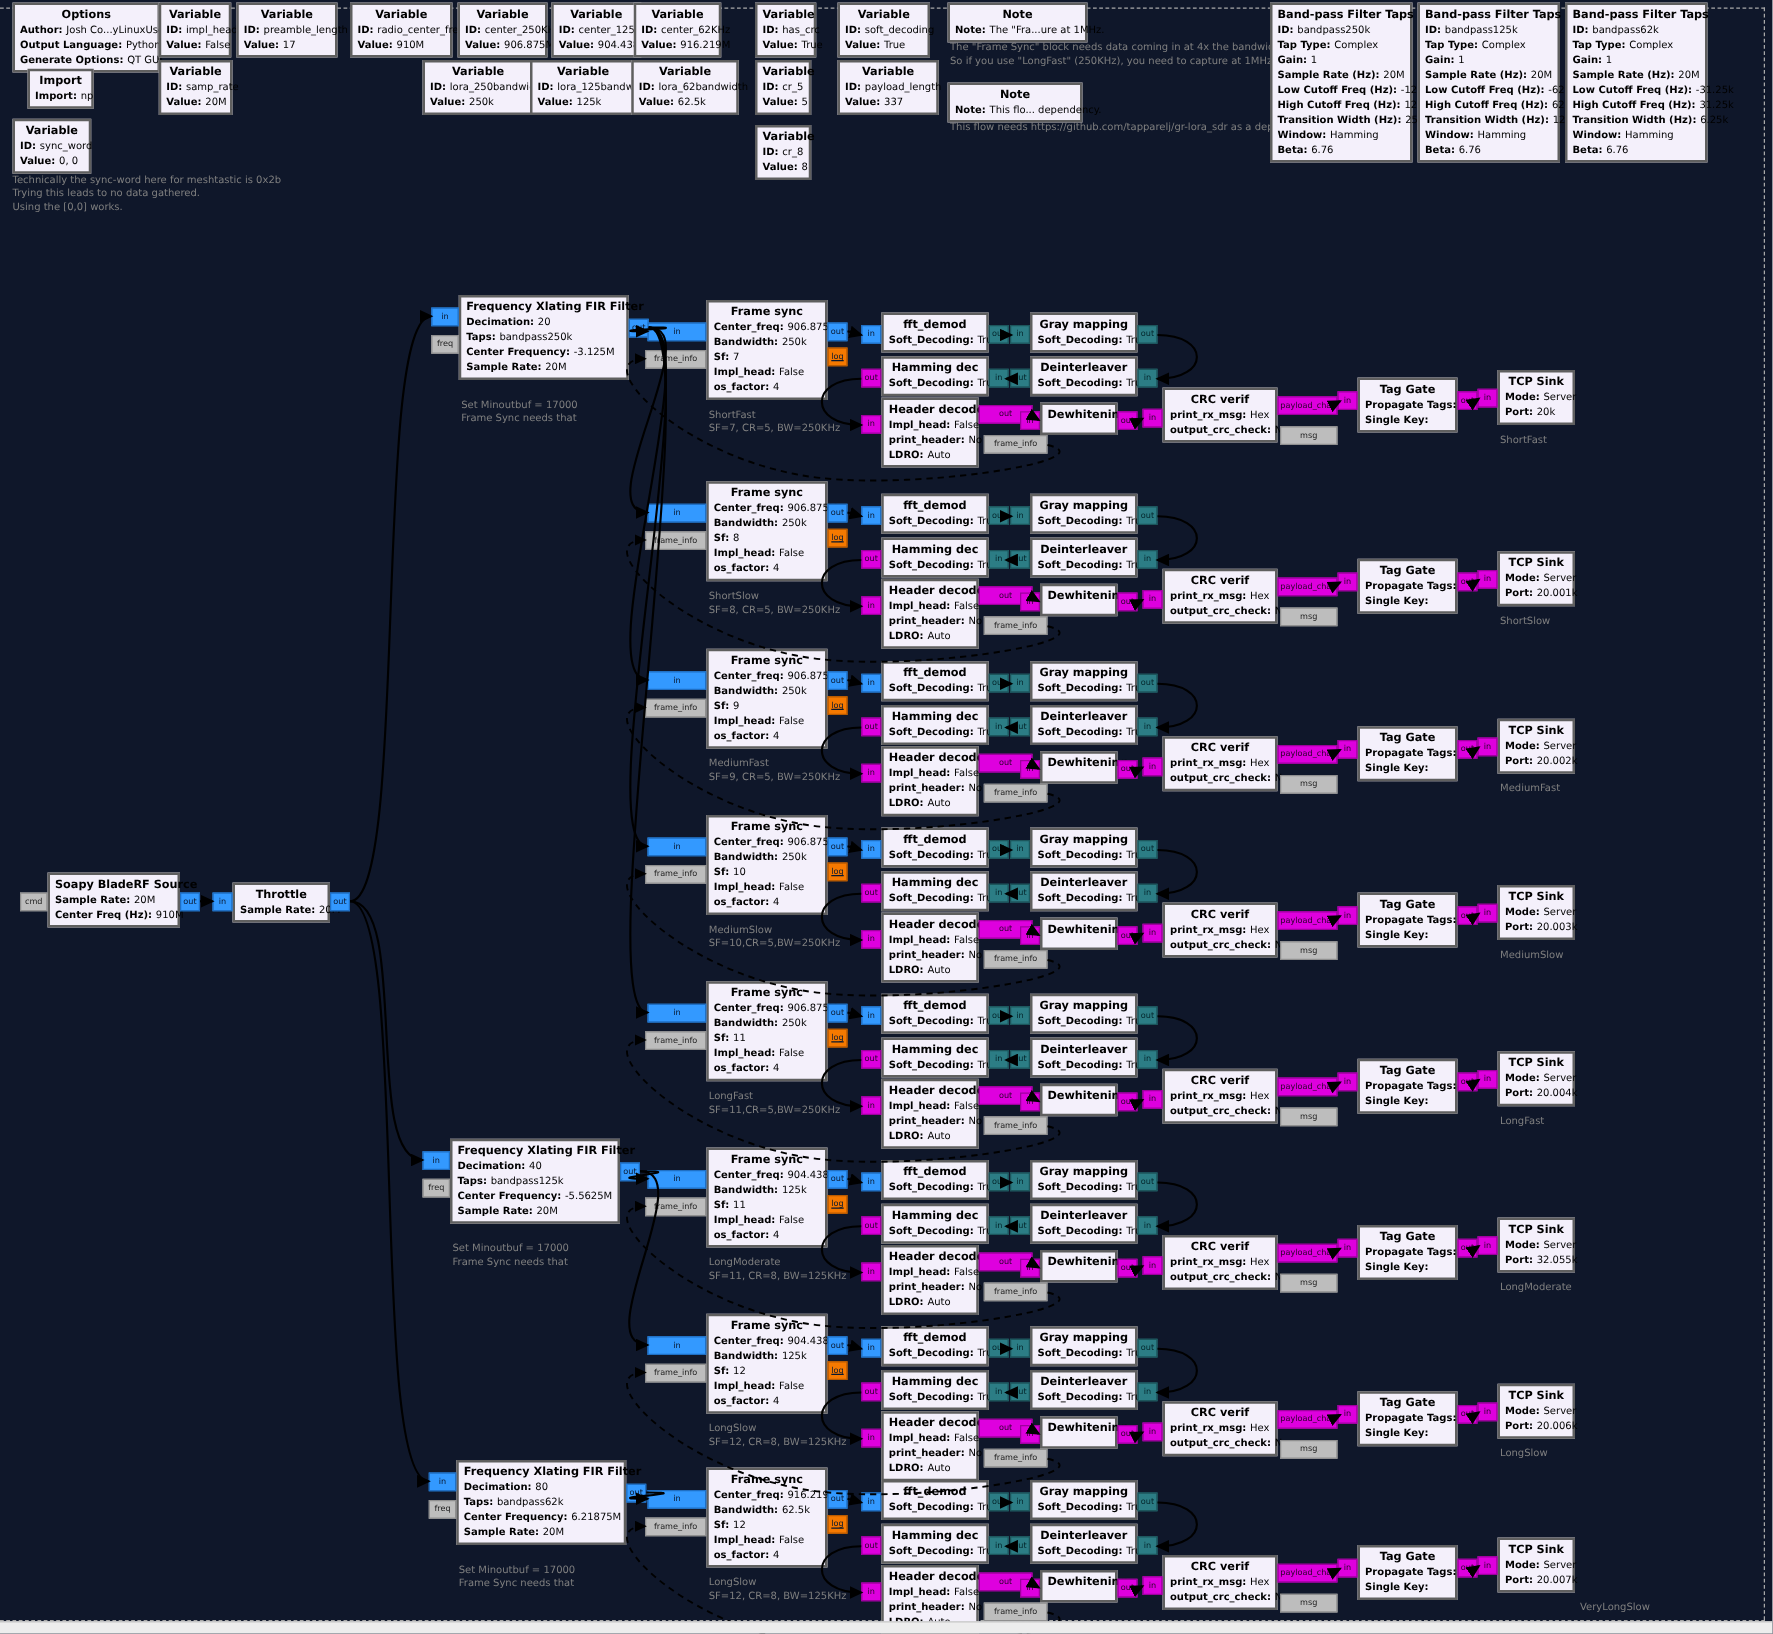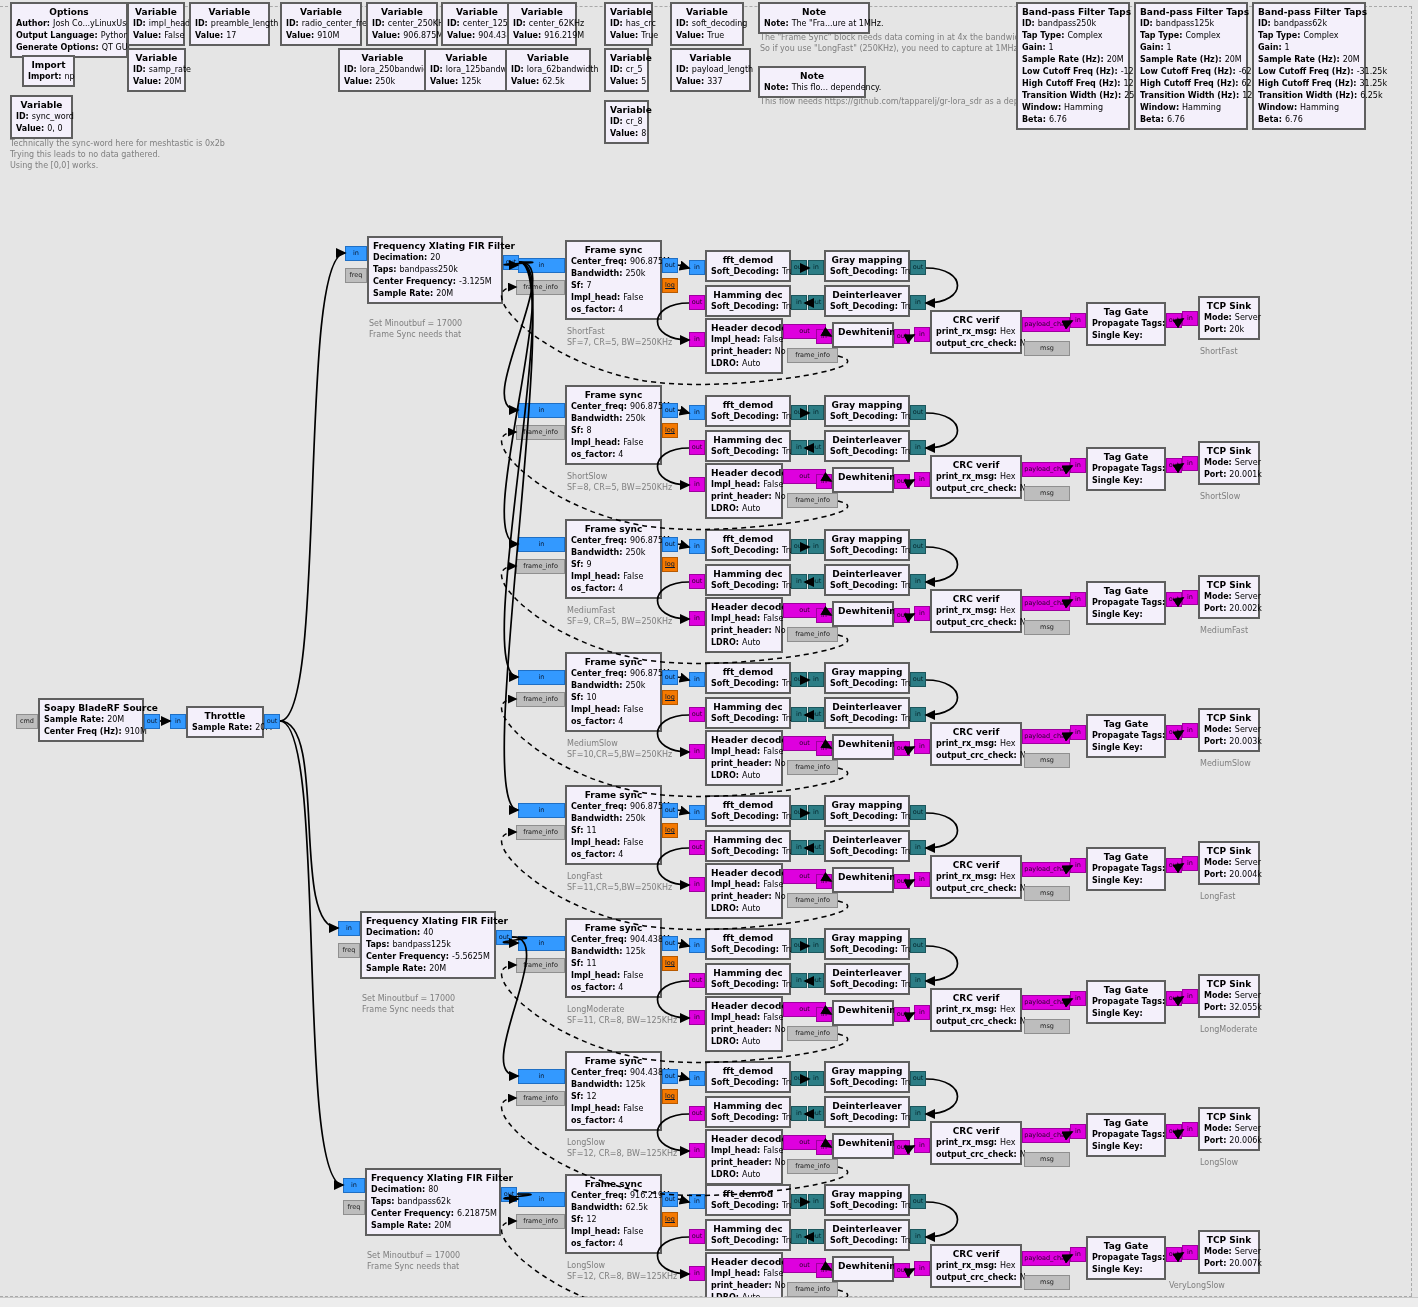--- a/index.html
+++ b/index.html
@@ -1,16 +1,16 @@
 <!DOCTYPE html>
 <html><head>
 <meta charset="utf-8">
 <style>
   html,body{margin:0;padding:0;background:#fff;}
-  #canvas{position:relative;width:1418px;height:1307px;background:#e5e5e5;overflow:hidden;
+  #canvas{position:relative;width:1418px;height:1307px;background:#0f172a;overflow:hidden;
           font-family:"DejaVu Sans",sans-serif;}
   .block{position:absolute;background:#f4f0fb;border:2px solid #5f5f5f;padding:2px 4px;
          box-sizing:border-box;z-index:2;}
   .btitle{font-weight:bold;font-size:9px;line-height:12px;text-align:center;white-space:nowrap;color:#000;}
   .prow{font-size:8px;line-height:12px;white-space:nowrap;color:#000;}
   .pk{font-weight:bold;}
   .pv{margin-left:3px;}
   .port{position:absolute;font-size:6.5px;line-height:13px;text-align:center;box-sizing:border-box;
         z-index:3;overflow:hidden;white-space:nowrap;color:#081830;}
   .pt-c{background:#3399ff;border:1px solid #1f6fc4;}
@@ -906,14 +906,14 @@
       <div class="prow"><span class="pk">Single Key:</span><span class="pv"></span></div>
     </div>
     <div class="port pt-b" style="left: 1070px; top: 1247px; width: 16px; height: 15px;">in</div>
     <div class="port pt-b" style="left: 1166px; top: 1247px; width: 16px; height: 15px;">out</div>
     <div class="block" style="left: 1198px; top: 1230px; width: 62px;">
       <div class="btitle">TCP Sink</div>
       <div class="prow"><span class="pk">Mode:</span><span class="pv">Server</span></div>
       <div class="prow"><span class="pk">Port:</span><span class="pv">20.007k</span></div>
     </div>
     <div class="port pt-b" style="left: 1182px; top: 1245px; width: 16px; height: 15px;">in</div>
-    <div class="comment" style="left: 1169px; top: 1280px;">VeryLongSlow</div>
+    <div class="comment" style="left: 1264px; top: 1280px;">VeryLongSlow</div>
   </div>
 
 </body></html>

